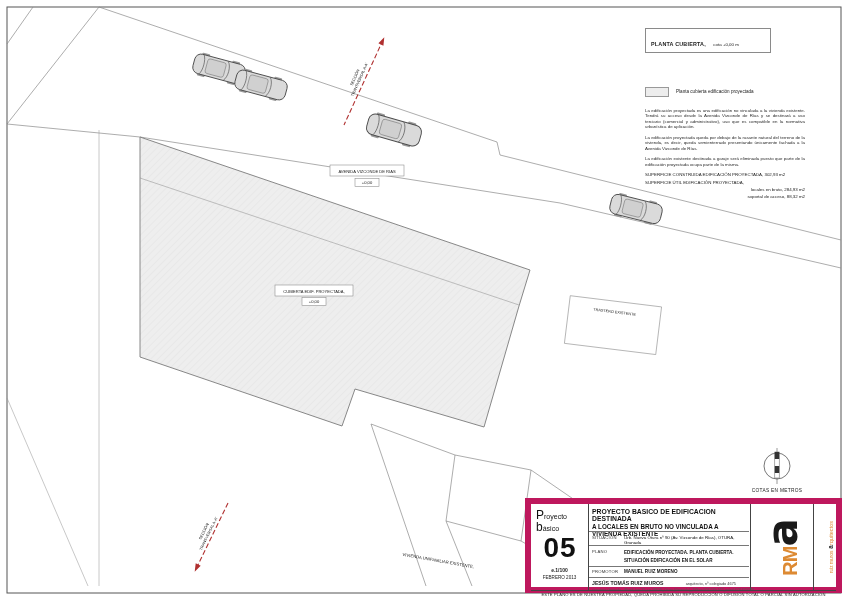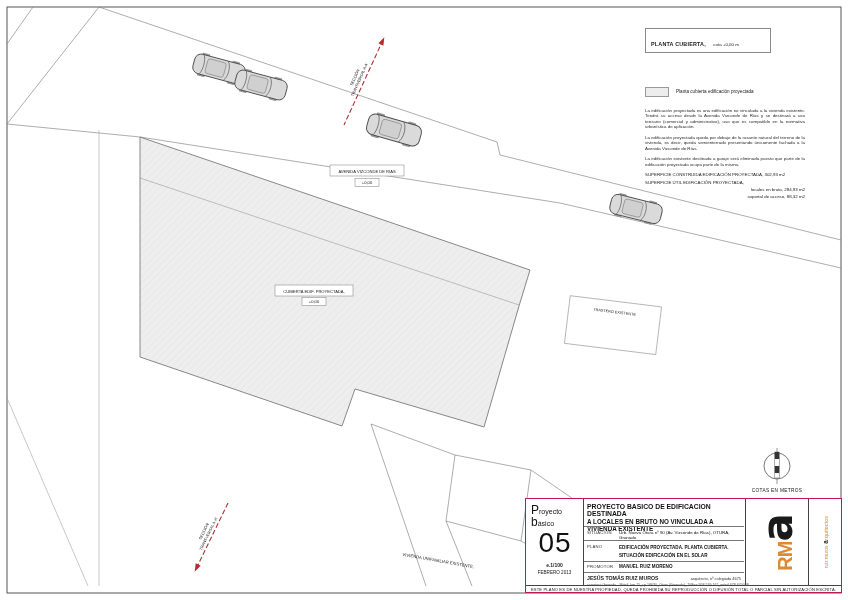--- a/index.html
+++ b/index.html
@@ -20,27 +20,27 @@
   .l-swatch { width: 24px; height: 10px; background: #ededed; border: 0.7px solid #999; }
   .l-swatch-label { font-size: 4.6px; }
   .l-paras { margin-top: 11px; font-size: 4.4px; line-height: 1.28; text-align: justify; color: #2a2a2a; }
   .l-paras p { margin: 0 0 4.5px; }
   .l-areas { margin-top: 5px; font-size: 4.4px; }
   .l-area-line { margin-bottom: 2.5px; }
   .area-subs { text-align: right; margin-top: 1px; line-height: 1.45; }
 
   
   .tblock { position: absolute; left: 525px; top: 498px; width: 317px; height: 95px;
-            background: #fff; border: 1px solid #be185d; font-size: 5px; }
+            background: #fff; border: 6px solid #be185d; font-size: 5px; }
   .tb-v { position: absolute; top: 0; width: 0; border-left: 0.8px solid #444; }
   .tb-h { position: absolute; height: 0; border-top: 0.6px solid #777; }
   .ptype { position: absolute; left: 5px; display: block; font-size: 7px; color:#111; }
   .ptype::first-letter { font-size: 12px; }
   .sheetno { position: absolute; left: 4px; top: 28px; width: 50px; text-align: center;
-             font-size: 28px; color: #111; letter-spacing: 1px; }
+             font-size: 28px; color: #111; letter-spacing: 1px; font-weight: bold; }
   .tb-scale { position: absolute; left: 0; top: 63px; width: 57px; text-align: center; font-weight: bold; font-size: 5px; }
   .tb-date  { position: absolute; left: 0; top: 71px; width: 57px; text-align: center; font-size: 4.6px; }
   .tb-title { position: absolute; left: 61px; top: 4px; width: 157px; font-weight: bold; color:#111; }
   .tb-title .t1 { font-size: 6.8px; display: block; }
   .tb-title .t2 { font-size: 6.3px; display: block; margin-top: 1px; }
   .tb-lab { position: absolute; left: 61px; font-size: 4.2px; color: #333; letter-spacing: 0.2px; }
   .tb-val { position: absolute; left: 93px; font-size: 4.4px; color: #111; }
   .tb-val.b { font-weight: bold; font-size: 4.6px; }
   .arch-name { position: absolute; left: 61px; top: 76px; font-weight: bold; font-size: 5.2px; }
   .arch-title { position: absolute; right: 100px; top: 77px; font-size: 3.9px; color: #333; }

